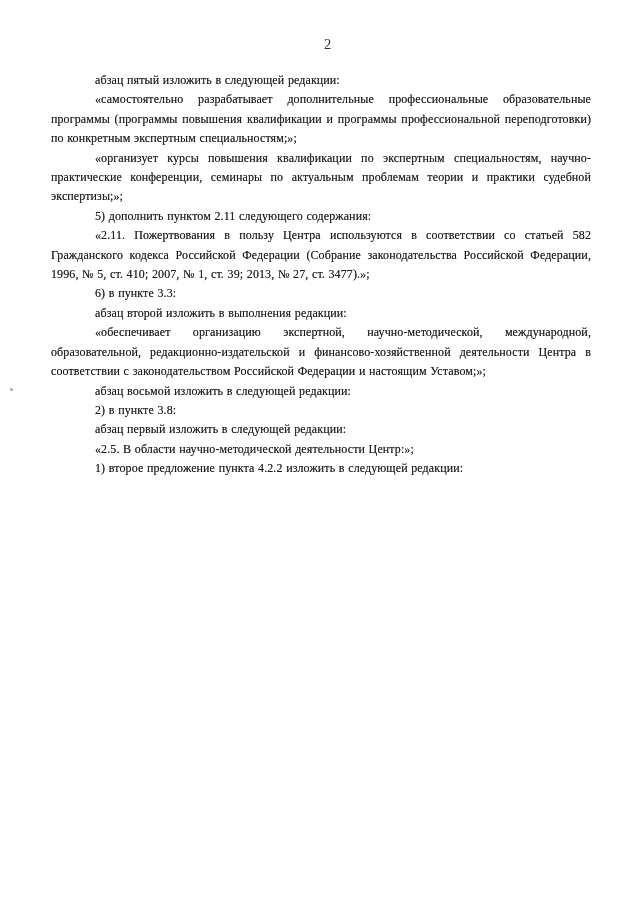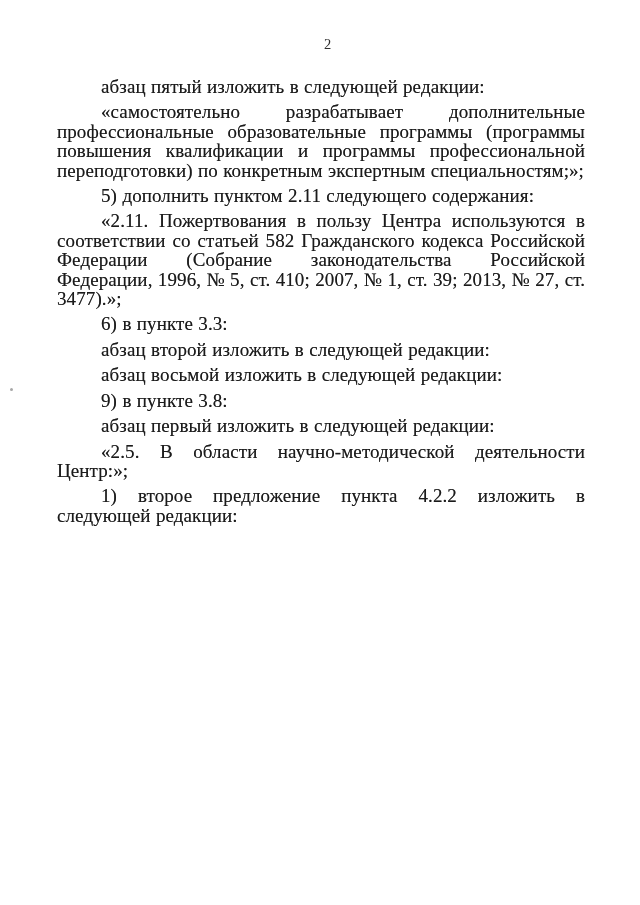--- a/index.html
+++ b/index.html
@@ -25,22 +25,22 @@
     font-size: 14.5px;
     color: #2e2e2e;
   }
   .content {
     position: absolute;
     top: 71px;
     left: 51px;
     width: 540px;
   }
   .para {
-    margin: 6px;
-    font-size: 19px;
+    margin: 0;
+    font-size: 12px;
     line-height: 19.4px;
     text-align: justify;
     text-indent: 44px;
     letter-spacing: 0.1px;
     word-spacing: 0.5px;
     color: #1b1b1b;
     text-shadow: 0 0 0.4px rgba(20,20,20,0.55);
   }
   .speck {
     position: absolute;
@@ -57,24 +57,26 @@
 
 <div class="page">
 
   <div class="page-number">2</div>
 
   <div class="speck"></div>
 
   <div class="content">
     <p class="para">абзац пятый изложить в следующей редакции:</p>
     <p class="para">«самостоятельно разрабатывает дополнительные профессиональные образовательные программы (программы повышения квалификации и программы профессиональной переподготовки) по конкретным экспертным специальностям;»;</p>
+    <p class="para">«организует курсы повышения квалификации по экспертным специальностям, научно-практические конференции, семинары по актуальным проблемам теории и практики судебной экспертизы;»;</p>
     <p class="para">5) дополнить пунктом 2.11 следующего содержания:</p>
     <p class="para">«2.11. Пожертвования в пользу Центра используются в соответствии со статьей 582 Гражданского кодекса Российской Федерации (Собрание законодательства Российской Федерации, 1996, № 5, ст. 410; 2007, № 1, ст. 39; 2013, № 27, ст. 3477).»;</p>
     <p class="para">6) в пункте 3.3:</p>
-    <p class="para">абзац второй изложить в следующей редакции:</p>
+    <p class="para">абзац второй изложить в выполнения редакции:</p>
+    <p class="para">«обеспечивает организацию экспертной, научно-методической, международной, образовательной, редакционно-издательской и финансово-хозяйственной деятельности Центра в соответствии с законодательством Российской Федерации и настоящим Уставом;»;</p>
     <p class="para">абзац восьмой изложить в следующей редакции:</p>
-    <p class="para">9) в пункте 3.8:</p>
+    <p class="para">2) в пункте 3.8:</p>
     <p class="para">абзац первый изложить в следующей редакции:</p>
     <p class="para">«2.5. В области научно-методической деятельности Центр:»;</p>
     <p class="para">1) второе предложение пункта 4.2.2 изложить в следующей редакции:</p>
   </div>
 
 </div>
 
 </body></html>

